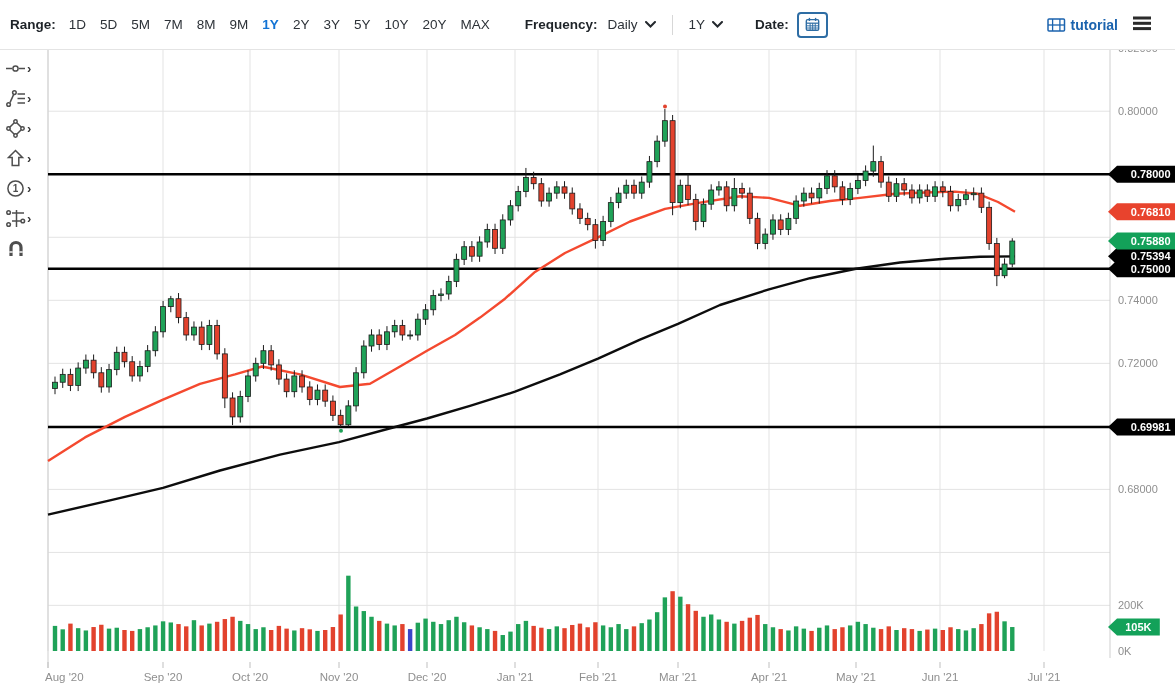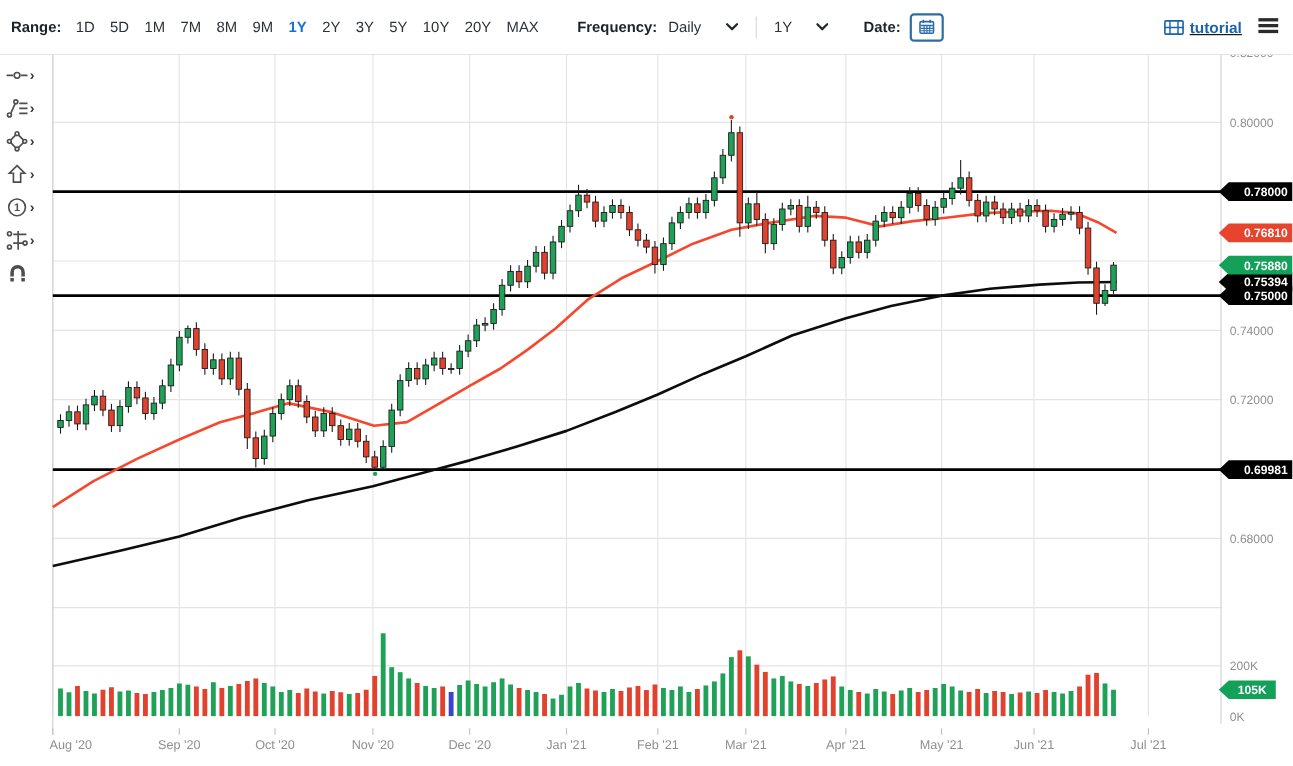--- a/index.html
+++ b/index.html
@@ -8,26 +8,26 @@
   .app{position:relative;width:1175px;height:696px;background:#fff;}
   
   .toolbar{position:absolute;top:0;left:0;width:1175px;height:50px;background:#fff;
     border-bottom:1px solid #e4e4e4;display:flex;align-items:center;padding-left:10px;
     box-sizing:border-box;z-index:10;}
   .tb-label{font-weight:bold;font-size:13.5px;color:#1e2328;margin-right:6px;white-space:nowrap;}
   .ranges{display:flex;align-items:flex-end;}
   .ranges button{border:0;background:none;font-family:inherit;font-size:13.5px;color:#2d3238;
     padding:2px 7px;cursor:pointer;}
   .ranges button.active{color:#1273d4;font-weight:bold;}
-  .dd{display:flex;align-items:center;gap:22px;border:0;background:none;font-family:inherit;
+  .dd{display:flex;align-items:center;gap:7px;border:0;background:none;font-family:inherit;
     font-size:13.5px;color:#2d3238;cursor:pointer;padding:2px 4px;}
   .vsep{width:1px;height:20px;background:#d7d7d7;margin:0 12px;}
   .date-btn{width:31px;height:26px;border:2px solid #2e6da4;border-radius:4px;background:#fff;
     display:flex;align-items:center;justify-content:center;cursor:pointer;margin-left:2px;}
-  .tb-right{margin-left:auto;display:flex;align-items:center;gap:12px;padding-right:10px;text-decoration:underline;}
+  .tb-right{margin-left:auto;display:flex;align-items:center;gap:12px;padding-right:21px;}
   .tutorial{display:flex;align-items:center;gap:5px;color:#1b63ae;font-weight:bold;
     font-size:14px;text-decoration:none;cursor:pointer;}
   .menu-btn{border:0;background:none;cursor:pointer;padding:2px;}
   .mleft{margin-left:28px;}
   
   .tools{position:absolute;left:5px;top:53px;display:flex;flex-direction:column;z-index:5;}
   .tool{display:flex;align-items:center;gap:1px;height:30px;border:0;background:none;
     cursor:pointer;padding:0;}
   .tool svg{stroke:#4e4e4e;fill:none;stroke-width:1.5;}
   .chev{font-size:13px;color:#383838;font-weight:bold;line-height:1;}
@@ -506,21 +506,21 @@
         <path d="M1108,627.035294117647 L1117,618.535294117647 H1159.8 V635.535294117647 H1117 Z" fill="#13a159"></path>
         <text x="1138.4" y="631.035294117647" font-size="11" fill="#fff" font-weight="bold" text-anchor="middle">105K</text>
       </g>
     </svg>
 
   <header class="toolbar">
     <span class="tb-label">Range:</span>
     <nav class="ranges" id="ranges">
         <button>1D</button>
         <button>5D</button>
-        <button>1M</button>
+        <button>5M</button>
         <button>7M</button>
         <button>8M</button>
         <button>9M</button>
         <button class="active">1Y</button>
         <button>2Y</button>
         <button>3Y</button>
         <button>5Y</button>
         <button>10Y</button>
         <button>20Y</button>
         <button>MAX</button>

